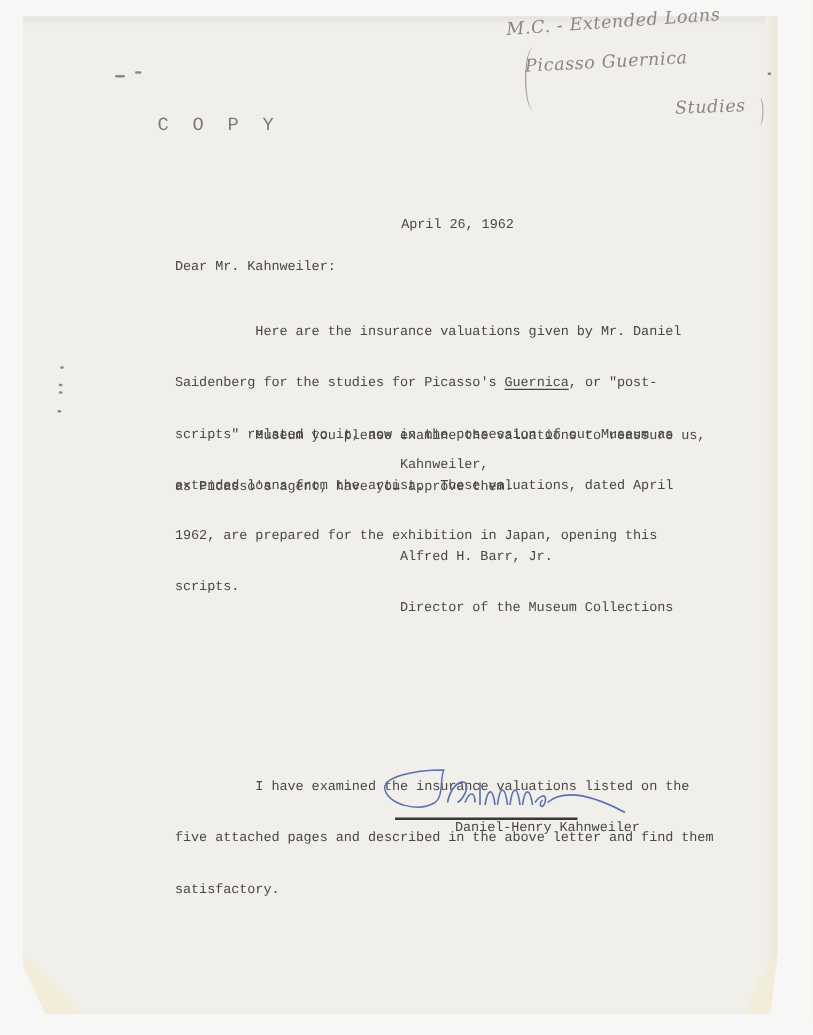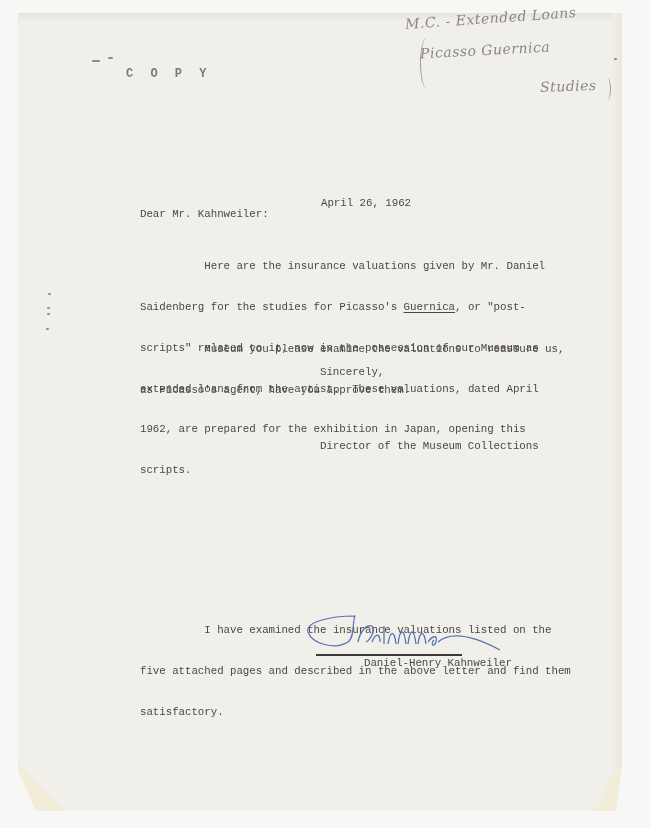--- a/index.html
+++ b/index.html
@@ -38,22 +38,22 @@
   .hw3 { left:540px; top:78px; transform:rotate(-2deg); }
   .paren-l { position:absolute; left:420px; top:38px; width:12px; height:50px;
     border-left:1.5px solid #a09c98; border-radius:50% 0 0 50%; }
   .paren-r { position:absolute; left:604px; top:78px; width:6px; height:22px;
     border-right:1.5px solid #a09c98; border-radius:0 50% 50% 0; }
   .dot { position:absolute; width:3px; height:2px; background:#8c8a88; border-radius:1px; }
   .type {
     position:absolute; color:#4a4845; font-size:10.8px; line-height:13.6px; white-space:pre;
     font-family:"Liberation Mono", "DejaVu Sans Mono", monospace; letter-spacing:-0.05px;
   }
-  .copy { left:126px; top:68px; color:#7c7a77; letter-spacing:5px; font-size:12px;font-weight:bold; }
-  .date { left:321px; top:197px;text-align:center; }
+  .copy { left:126px; top:94px; color:#7c7a77; letter-spacing:5px; font-size:15px; }
+  .date { left:321px; top:174px;text-align:center; }
   .salute { left:140px; top:208px;text-align:center; }
   .para1 { left:140px; top:233px; }
   .para2 { left:140px; top:316px; }
   .closing { left:320px; top:366px; }
   .sigblock { left:320px; top:413px; }
   .ack { left:140px; top:597px; }
   .u { text-decoration:underline; text-underline-offset:2px; }
   .sigline { position:absolute; left:316px; top:654px; width:146px; height:2px; background:#3b3936; }
   .sig-svg { position:absolute; left:300px; top:612px; }
 </style>
@@ -92,23 +92,24 @@
   <div>extended loans from the artist.  These valuations, dated April</div>
   <div>1962, are prepared for the exhibition in Japan, opening this</div>
   <div>scripts.</div>
 </div>
 
 <div class="type para2">
   <div>          Museum you please examine the valuations to reassure us,</div>
   <div>as Picasso's agent, have you approve them.</div>
 </div>
 
-<div class="type closing">Sincerely,</div>
+<div class="type closing">Kahnweiler,</div>
 
 <div class="type sigblock">
+  <div>Alfred H. Barr, Jr.</div>
   <div>Director of the Museum Collections</div>
 </div>
 
 <div class="type ack">
   <div>          I have examined the insurance valuations listed on the</div>
   <div>five attached pages and described in the above letter and find them</div>
   <div>satisfactory.</div>
 </div>
 
 <svg class="sig-svg" width="230" height="50" viewBox="0 0 230 50">

